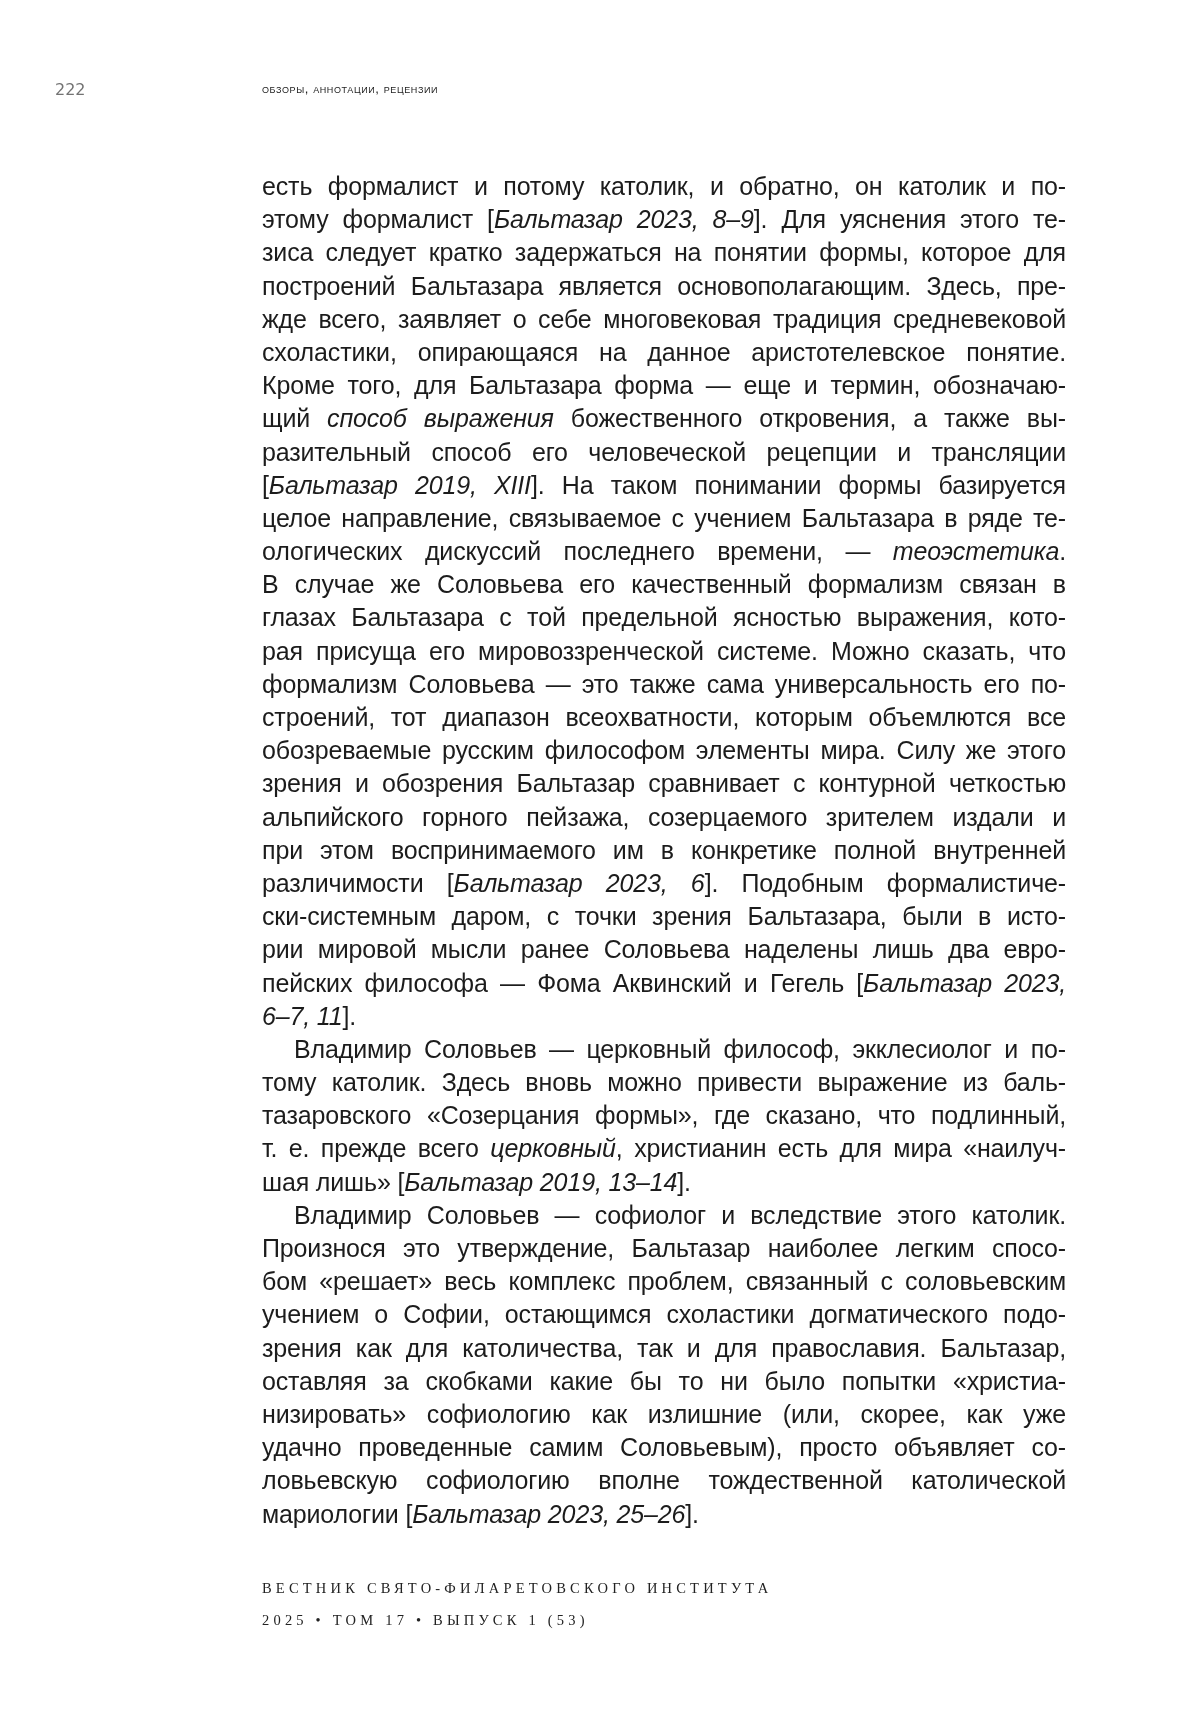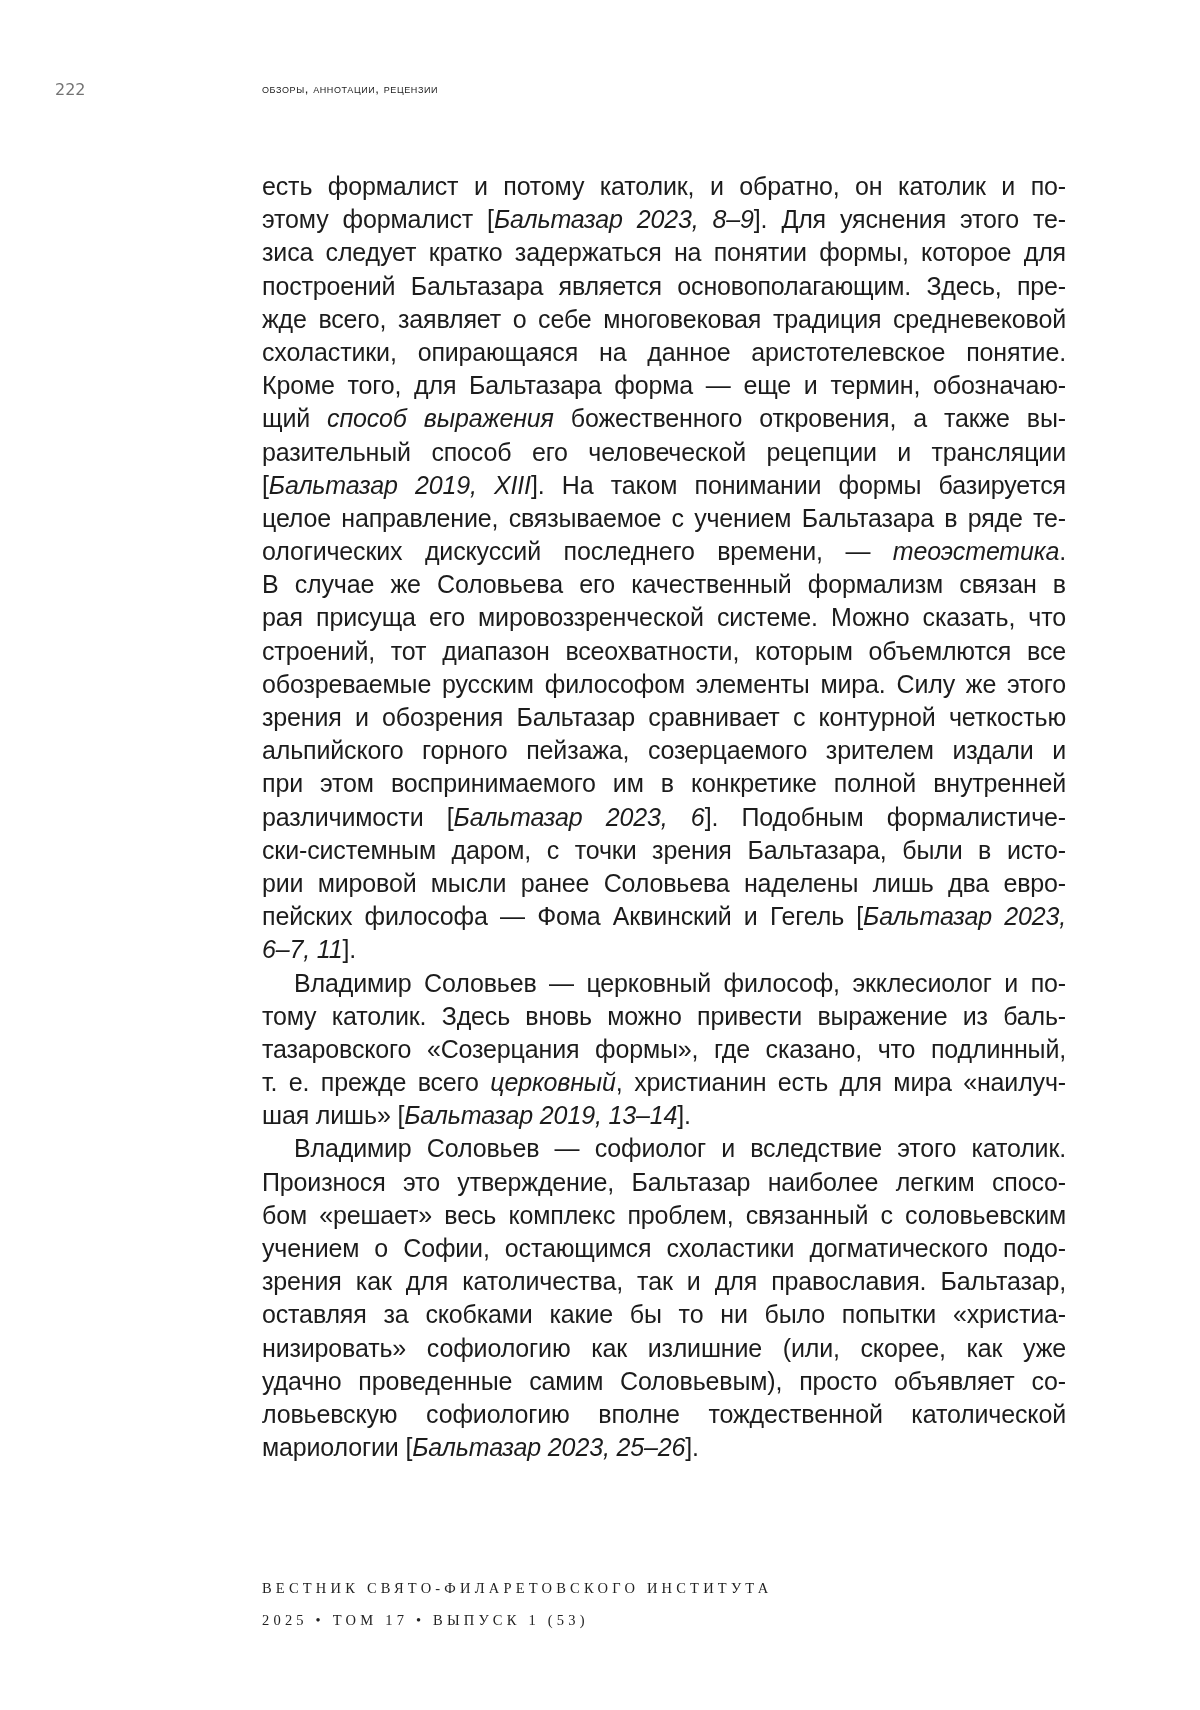--- a/index.html
+++ b/index.html
@@ -98,21 +98,23 @@
     <div class="line"><span>построений Бальтазара является основополагающим. Здесь, пре-</span></div>
     <div class="line"><span>жде всего, заявляет о себе многовековая традиция средневековой</span></div>
     <div class="line"><span>схоластики, опирающаяся на данное аристотелевское понятие.</span></div>
     <div class="line"><span>Кроме того, для Бальтазара форма — еще и термин, обозначаю-</span></div>
     <div class="line"><span>щий </span><i>способ выражения</i><span> божественного откровения, а также вы-</span></div>
     <div class="line"><span>разительный способ его человеческой рецепции и трансляции</span></div>
     <div class="line"><span>[</span><i>Бальтазар 2019, XIII</i><span>]. На таком понимании формы базируется</span></div>
     <div class="line"><span>целое направление, связываемое с учением Бальтазара в ряде те-</span></div>
     <div class="line"><span>ологических дискуссий последнего времени, — </span><i>теоэстетика</i><span>.</span></div>
     <div class="line"><span>В случае же Соловьева его качественный формализм связан в</span></div>
+    <div class="line"><span>глазах Бальтазара с той предельной ясностью выражения, кото-</span></div>
     <div class="line"><span>рая присуща его мировоззренческой системе. Можно сказать, что</span></div>
+    <div class="line"><span>формализм Соловьева — это также сама универсальность его по-</span></div>
     <div class="line"><span>строений, тот диапазон всеохватности, которым объемлются все</span></div>
     <div class="line"><span>обозреваемые русским философом элементы мира. Силу же этого</span></div>
     <div class="line"><span>зрения и обозрения Бальтазар сравнивает с контурной четкостью</span></div>
     <div class="line"><span>альпийского горного пейзажа, созерцаемого зрителем издали и</span></div>
     <div class="line"><span>при этом воспринимаемого им в конкретике полной внутренней</span></div>
     <div class="line"><span>различимости [</span><i>Бальтазар 2023, 6</i><span>]. Подобным формалистиче-</span></div>
     <div class="line"><span>ски-системным даром, с точки зрения Бальтазара, были в исто-</span></div>
     <div class="line"><span>рии мировой мысли ранее Соловьева наделены лишь два евро-</span></div>
     <div class="line"><span>пейских философа — Фома Аквинский и Гегель [</span><i>Бальтазар 2023,</i></div>
     <div class="line last"><i>6–7, 11</i><span>].</span></div>

